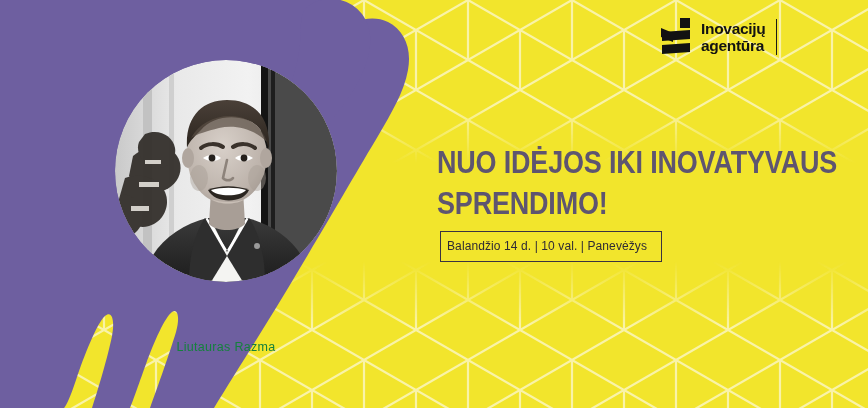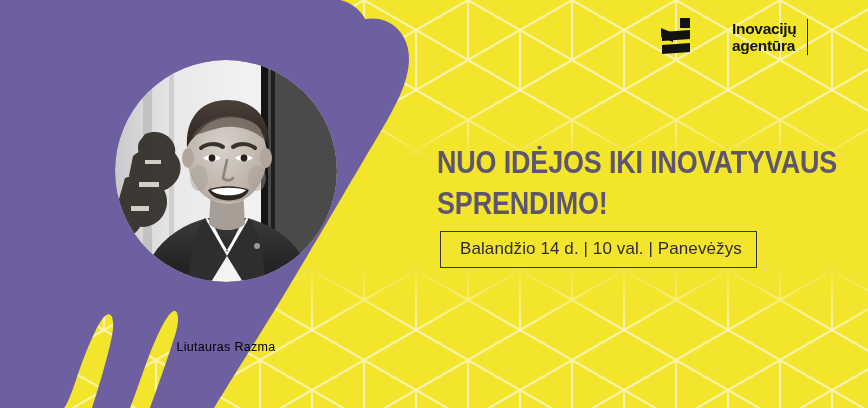--- a/index.html
+++ b/index.html
@@ -49,21 +49,21 @@
   .portrait svg { display: block; }
 
   .speaker-name {
     position: absolute;
     left: 115px;
     top: 340px;
     width: 222px;
     text-align: center;
     font-size: 12.5px;
     letter-spacing: 0.3px;
-    color: #000000;
+    color: #15803d;
     font-family: "Liberation Sans", sans-serif;
   }
 
   
   .headline {
     position: absolute;
     left: 437px;
     top: 143px;
     width: 400px;
     font-family: "Liberation Sans Narrow", "Liberation Sans", sans-serif;
@@ -75,39 +75,39 @@
     transform: scaleX(0.87);
     transform-origin: left top;
   }
   .headline .hl-line { display: block; white-space: nowrap; }
 
   .date-box {
     position: absolute;
     left: 440px;
     top: 231px;
     border: 1.6px solid #3a3340;
-    padding: 7px 14px 8px 19px;
-    font-size: 17px;
+    padding: 7px 14px 8px 6px;
+    font-size: 12px;
     color: #2f2b34;
     letter-spacing: 0.1px;
     background: transparent;
     font-family: "Liberation Sans", sans-serif;
     display: inline-block;
   }
 
   
   .logo-row {
     position: absolute;
     left: 660px;
     top: 10px;
     display: flex;
     align-items: center;
     height: 54px;
   }
-  .logo-ia { display: flex; align-items: center; gap: 31px; }
+  .logo-ia { display: flex; align-items: center; }
   .logo-ia-mark { margin-right: 7px; }
   .logo-ia-text {
     font-family: "Liberation Sans", sans-serif;
     font-weight: bold;
     font-size: 15.5px;
     line-height: 1.12;
     color: #121212;
     letter-spacing: -0.3px;
   }
   .logo-divider {

